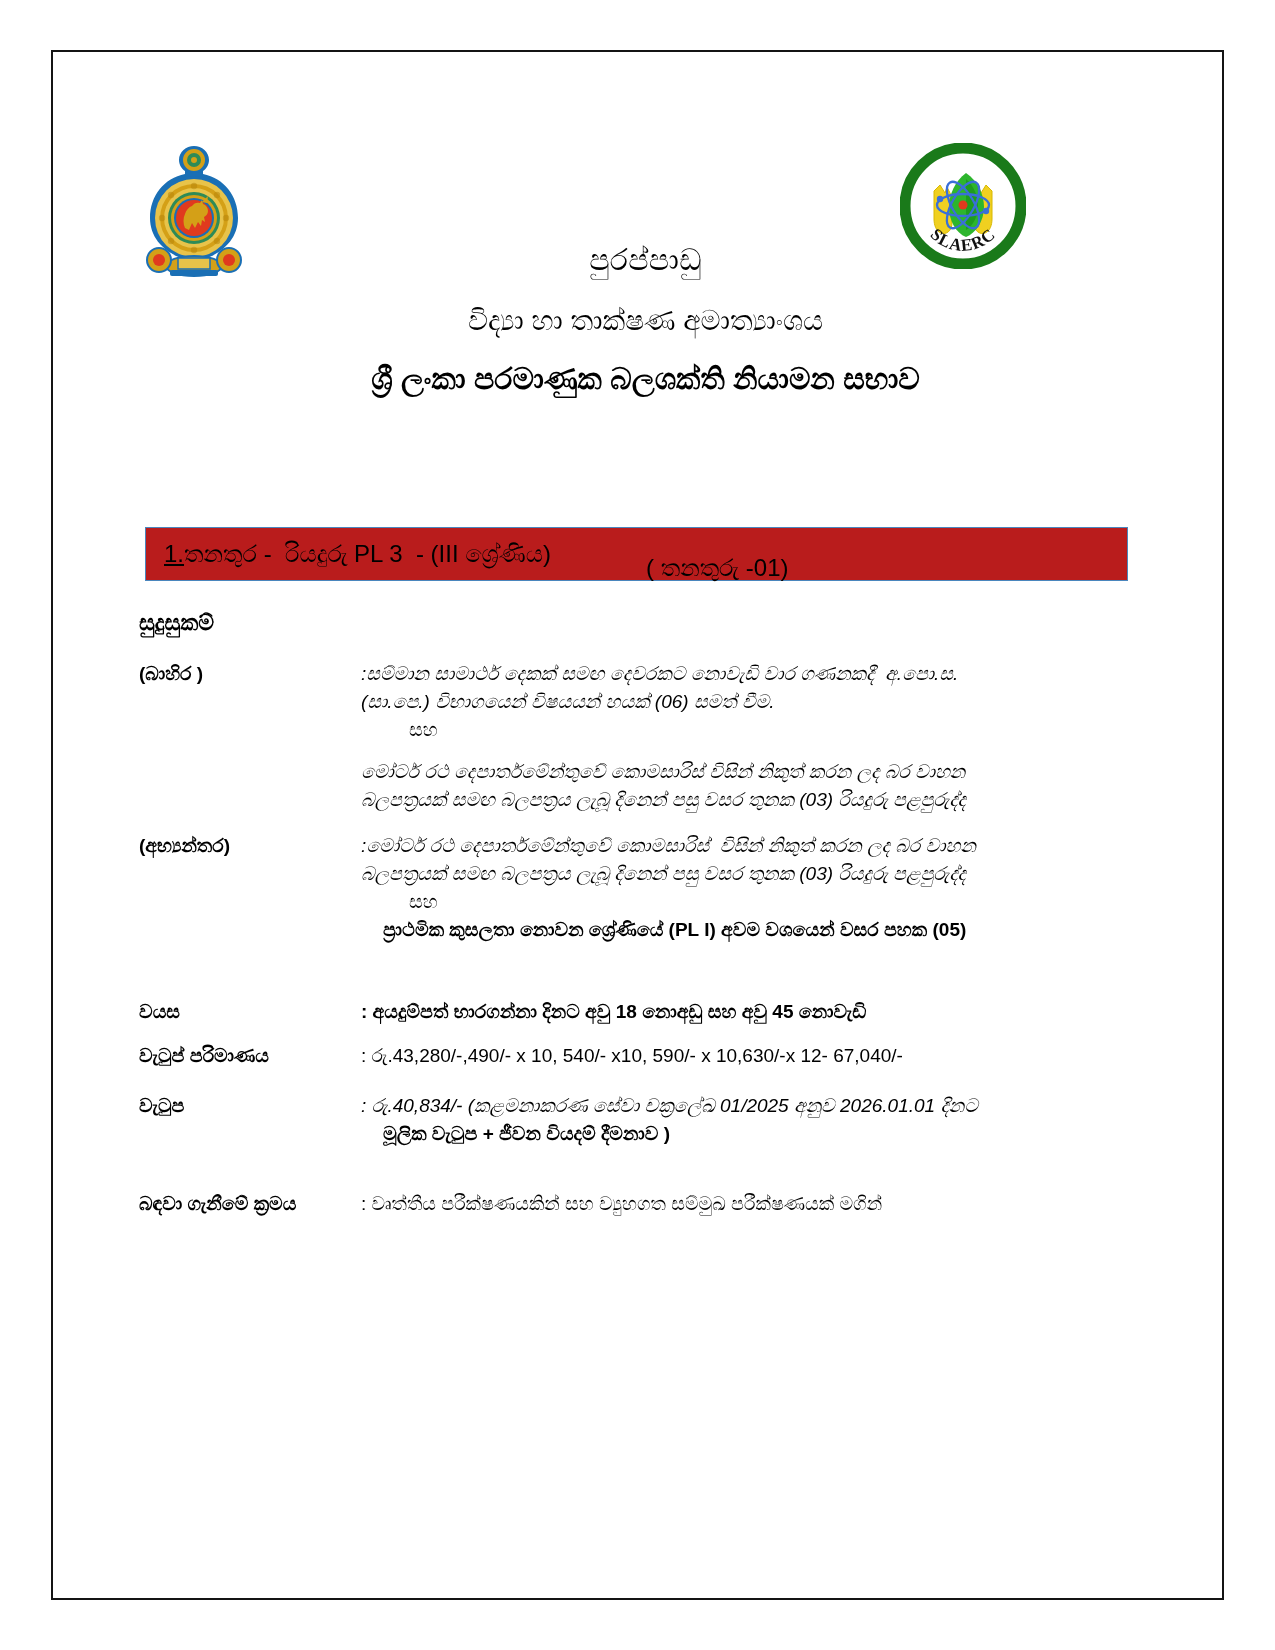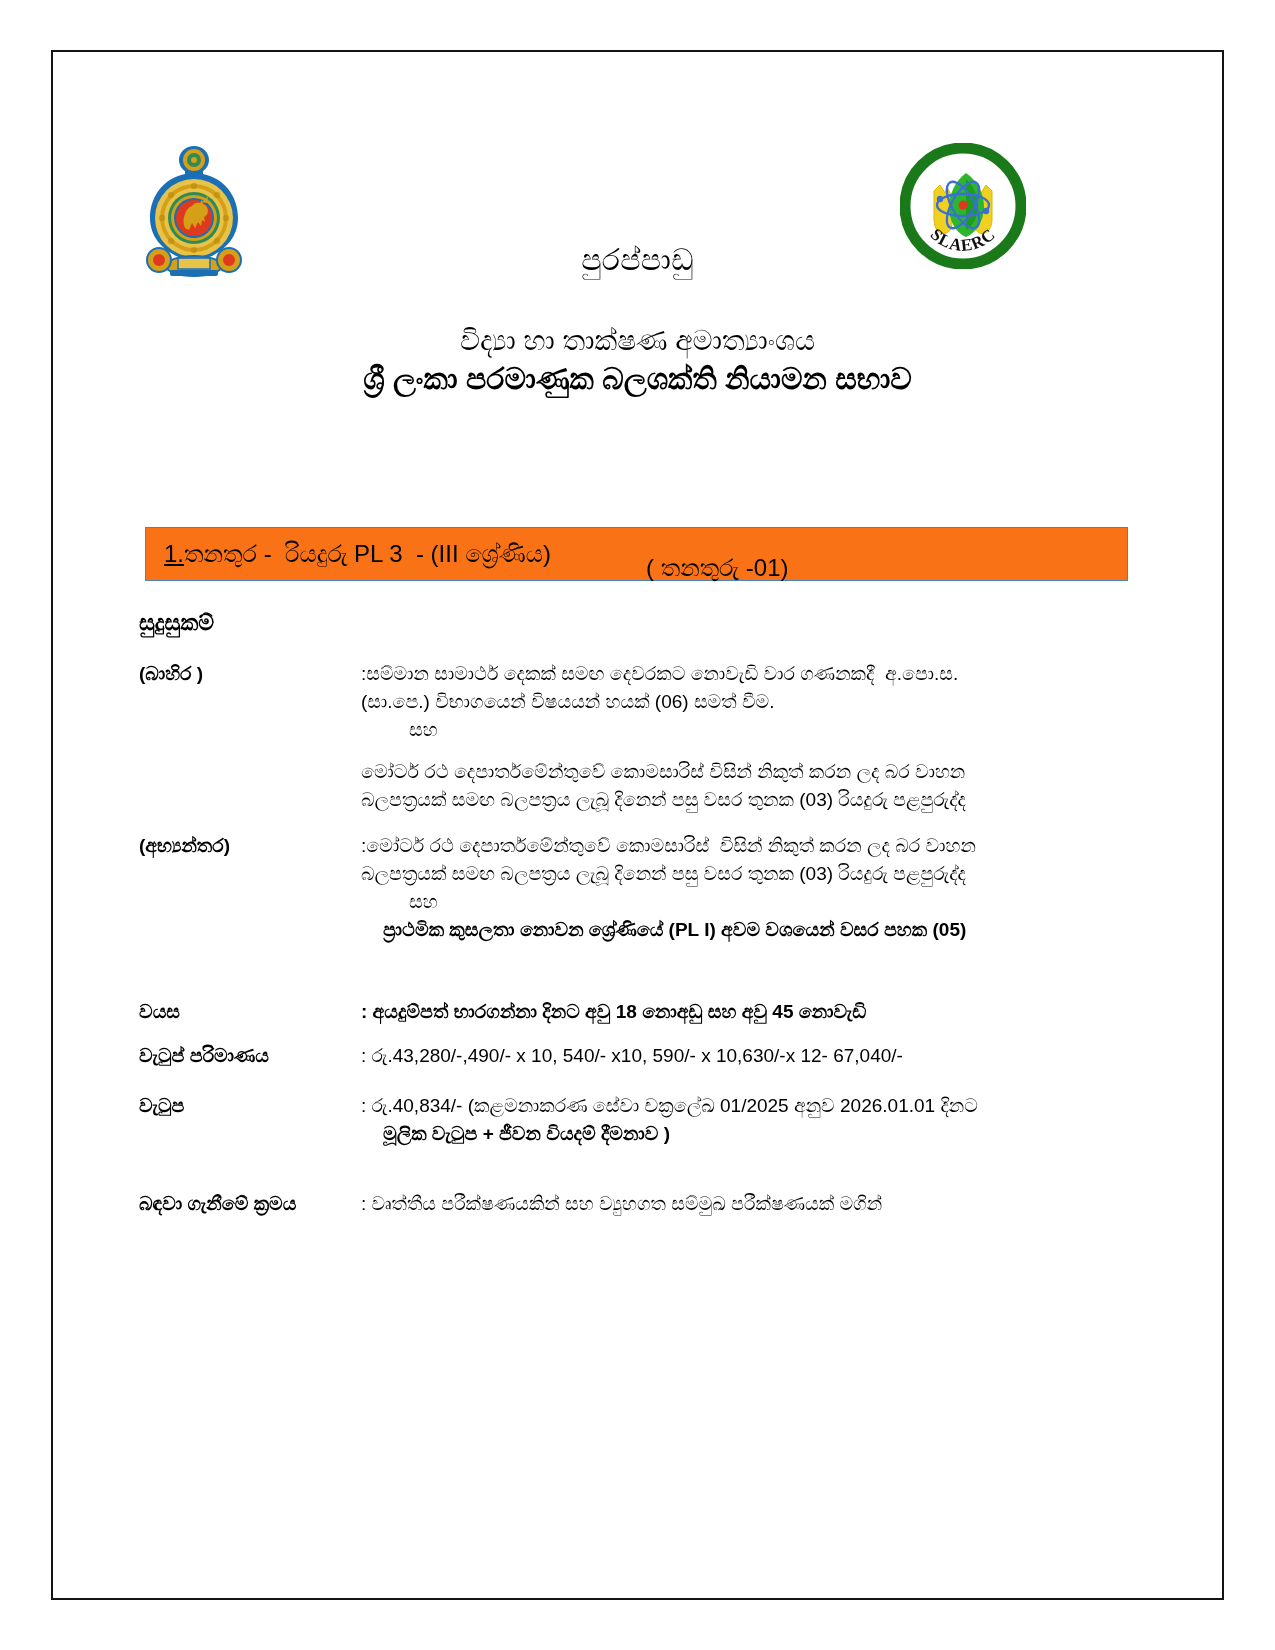--- a/index.html
+++ b/index.html
@@ -51,32 +51,32 @@
   }
 
   
   .hdr {
     position: absolute;
     left: 170px;
     width: 935px;
     text-align: center;
     font-family: "Liberation Sans", sans-serif;
     color: #000000;
+    padding-left: 8px;
   }
   .hdr-vacancy {
     top: 243px;
     font-size: 30px;
     font-weight: 400;
     letter-spacing: 0.3px;
   }
   .hdr-ministry {
     top: 305px;
     font-size: 28px;
     font-weight: 400;
-    margin-top: 20px;
   }
   .hdr-council {
     top: 362px;
     font-size: 30px;
     font-weight: 700;
   }
 
   
   .intro {
     position: absolute;
@@ -88,21 +88,21 @@
     line-height: 1.35;
   }
 
   
   .banner {
     position: absolute;
     left: 145px;
     top: 527px;
     width: 983px;
     height: 54px;
-    background: #f97316;
+    background: #b91c1c;
     border: 1px solid #4a86bd;
     box-sizing: border-box;
     display: flex;
     align-items: center;
   }
   .banner-title {
     position: absolute;
     left: 18px;
     font-size: 24px;
     color: #000000;
@@ -149,21 +149,21 @@
     width: 780px;
     font-size: 19px;
     line-height: 1.48;
   }
   .row-value.bold { font-weight: 700; }
   .colon-lead { white-space: pre; }
 
   .indent-1 { display: block; padding-left: 22px; font-weight: bold; }
   .indent-2 { display: block; padding-left: 48px; }
 
-  .vline { display: block; }
+  .vline { display: block; font-style: italic; }
 </style>
 </head>
 <body>
 
 <div class="page">
   <div class="page-border"></div>
 
   <div class="logo-gov">
     <svg viewBox="0 0 124 140" width="124" height="140">
 

